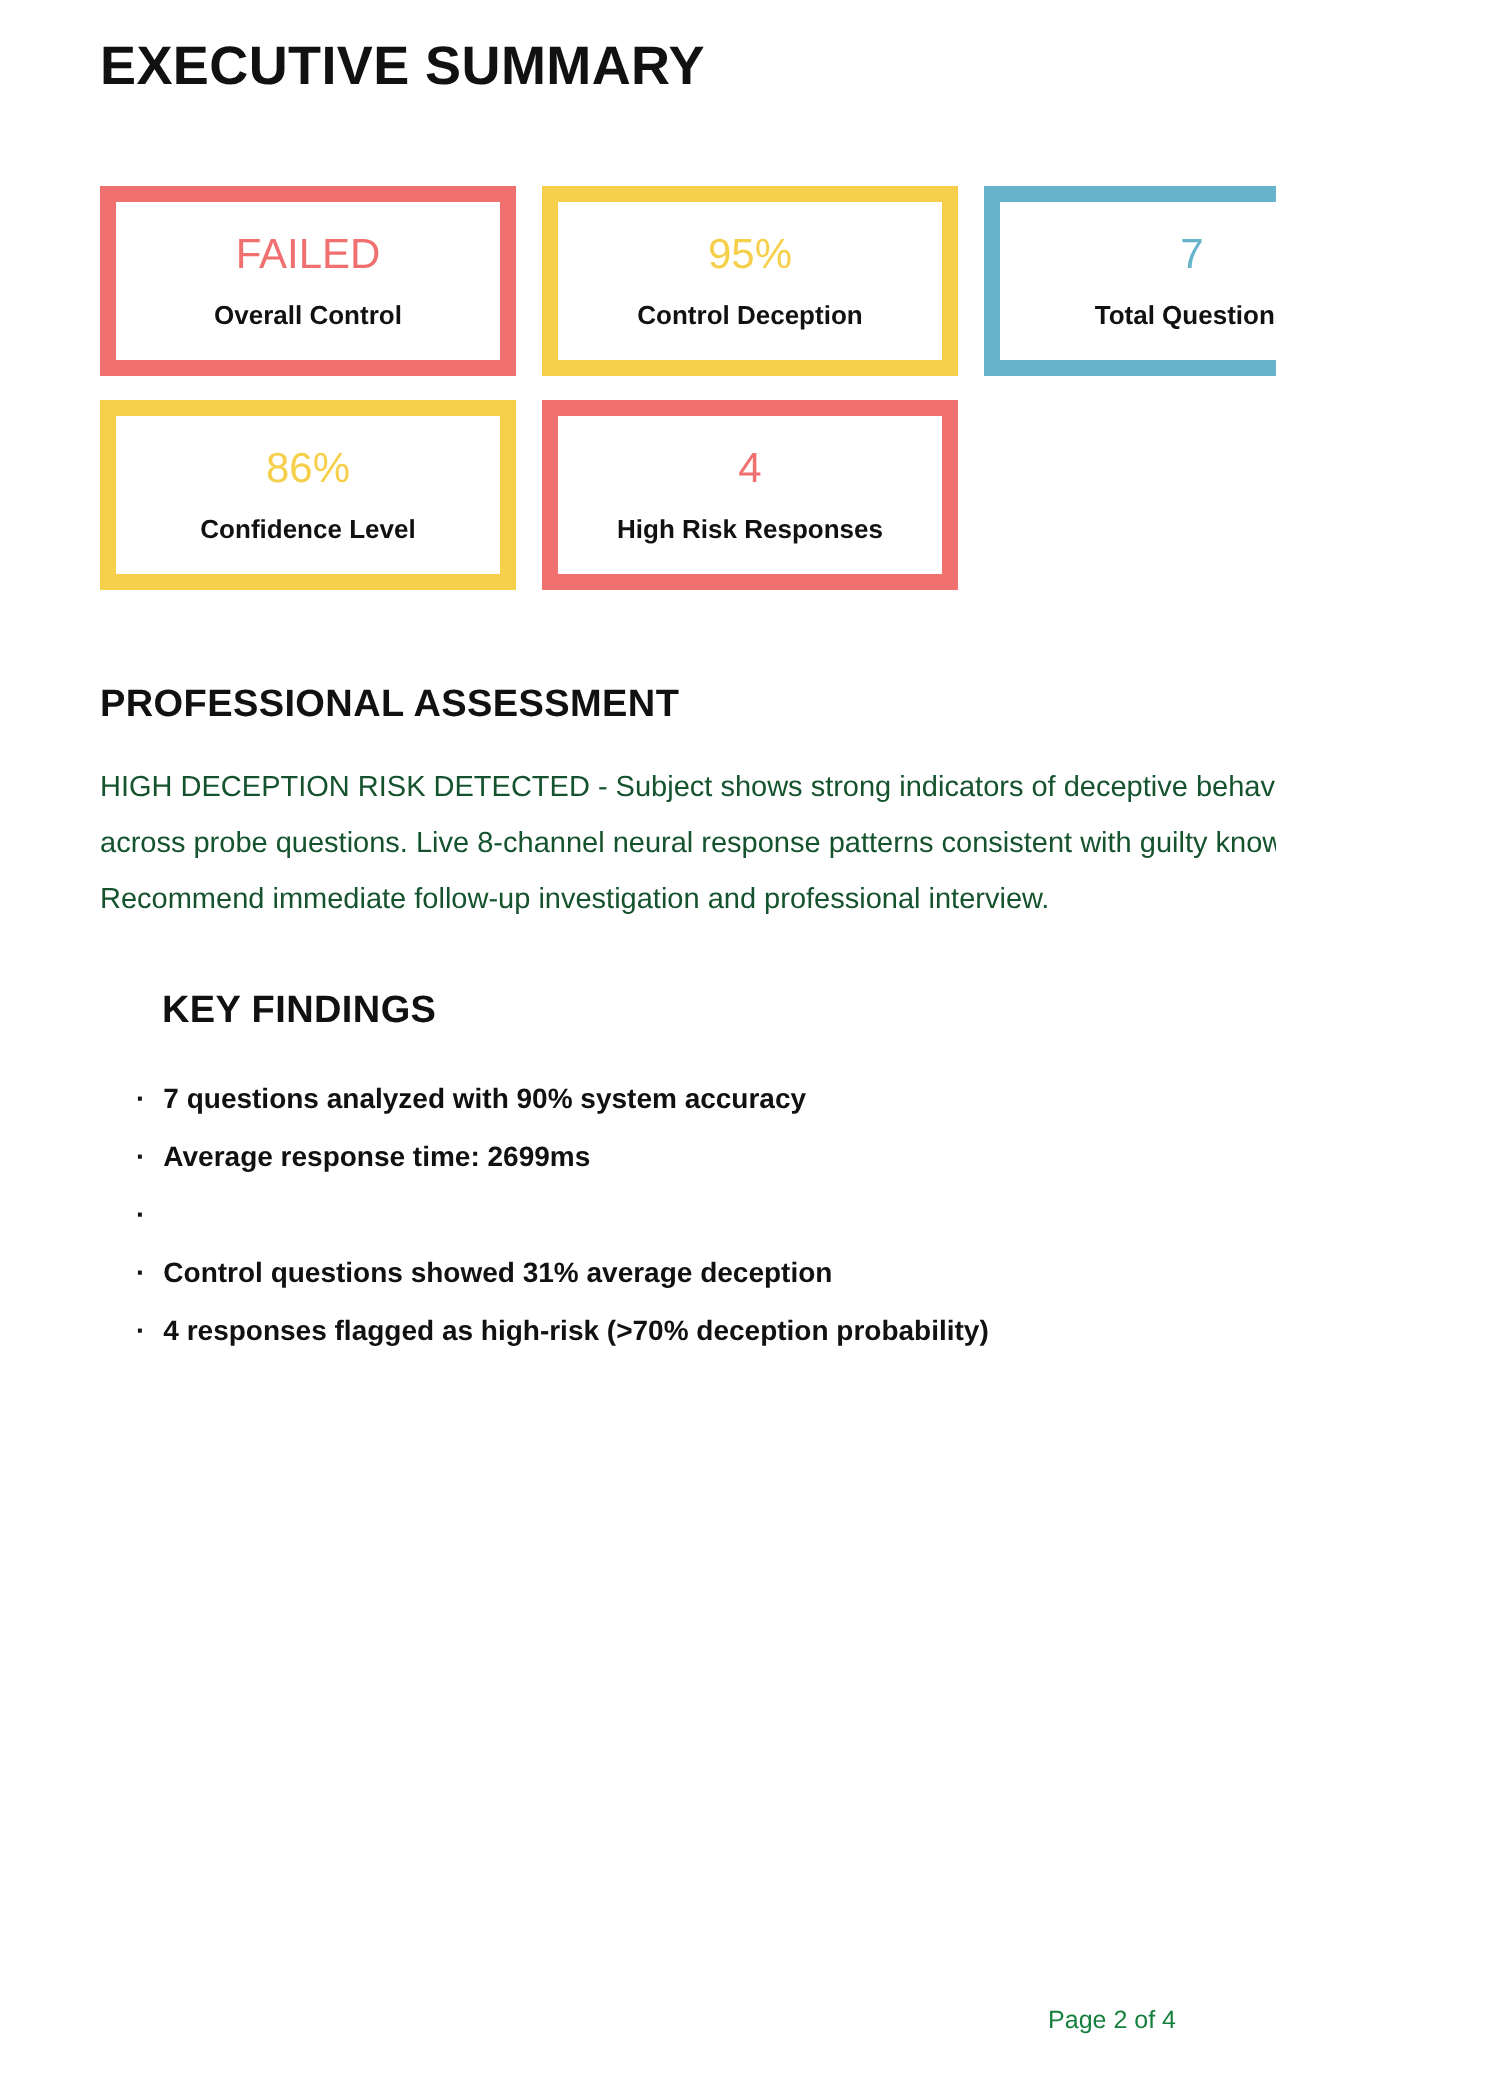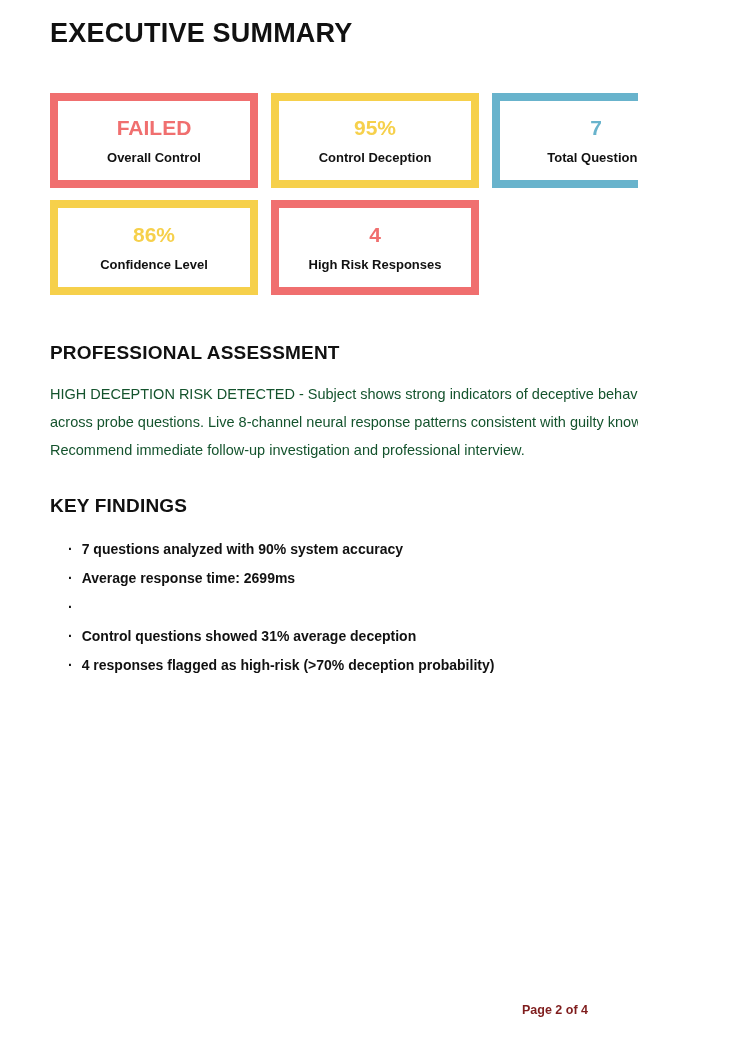--- a/index.html
+++ b/index.html
@@ -42,21 +42,21 @@
     height: 95px;
     border: 8px solid #cccccc;
     background: #ffffff;
     display: flex;
     flex-direction: column;
     align-items: center;
     justify-content: center;
   }
   .stat-value {
     font-size: 21px;
-    font-weight: 700;
+    font-weight: 400;
     line-height: 1;
   }
   .stat-label {
     margin-top: 13px;
     font-size: 13px;
     font-weight: 700;
     color: #111111;
     line-height: 1;
   }
   .section-heading {
@@ -72,20 +72,21 @@
   .assessment-body {
     margin: 16px 0 0 0;
     width: 650px;
     font-size: 14.5px;
     line-height: 28px;
     font-weight: 400;
     color: #14532d;
   }
   .findings-heading {
     margin-top: 31px;
+    margin-left: 31px;
   }
   .findings-list {
     list-style: none;
     margin: 24px 0 0 0;
     padding: 0 0 0 18px;
   }
   .findings-list li {
     display: flex;
     align-items: baseline;
     margin-bottom: 13px;
@@ -96,22 +97,22 @@
   }
   .bullet-char {
     margin-right: 9px;
     font-weight: 700;
   }
   .page-footer {
     position: absolute;
     top: 1003px;
     right: 50px;
     font-size: 12.5px;
-    color: #7f1d1d;
-    font-weight: 700;
+    color: #15803d;
+    font-weight: 400;
     text-align: center;
   }
 </style>
 </head>
 <body>
 
 <div class="page">
   <div class="content">
 
     <h1 class="report-title">EXECUTIVE SUMMARY</h1>

